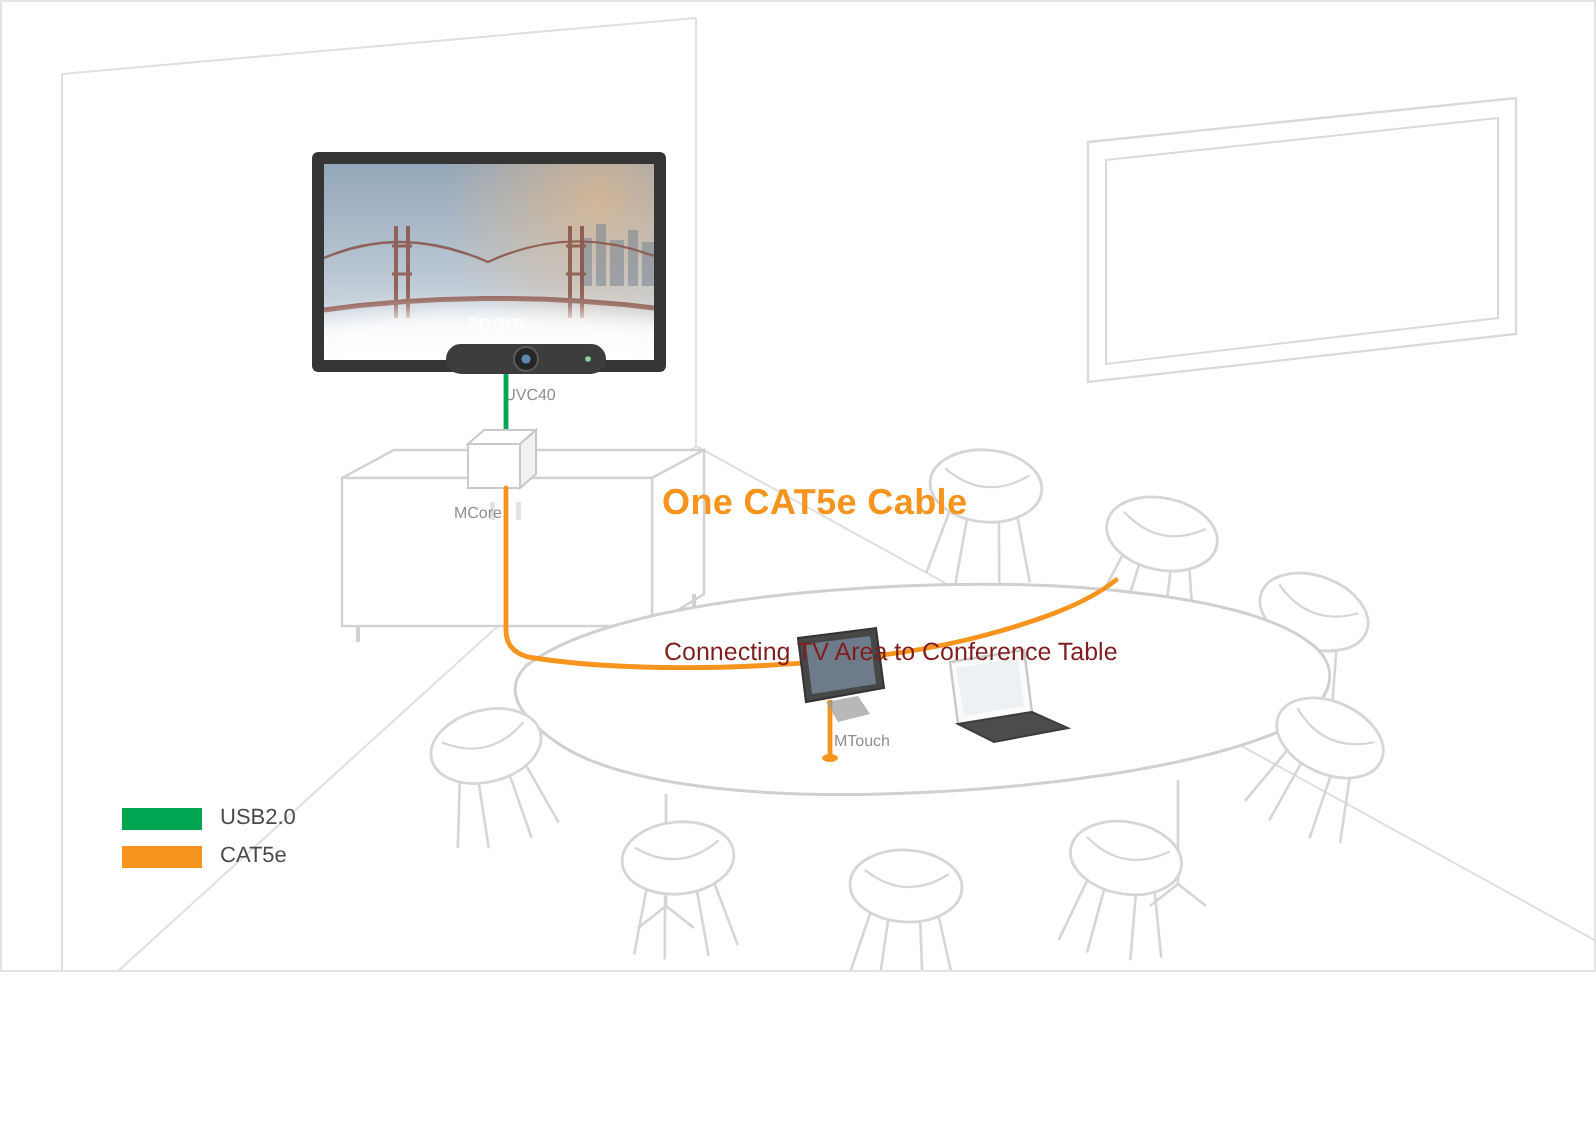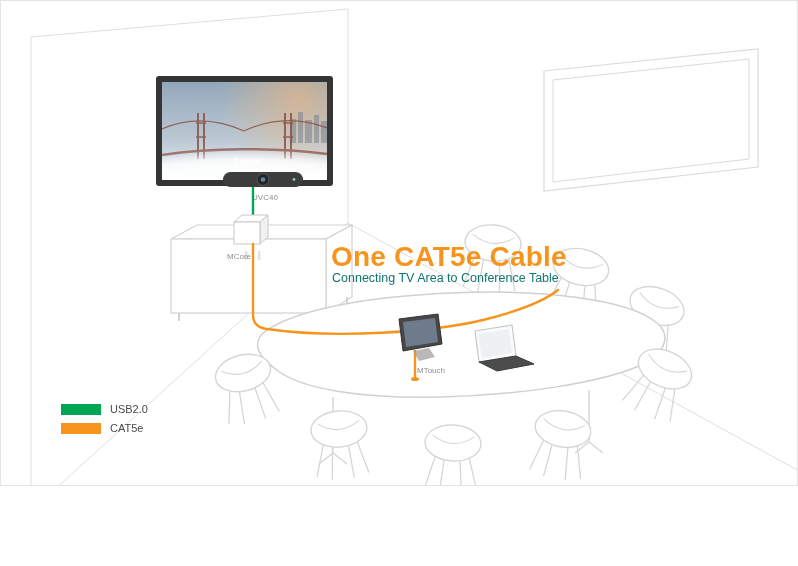--- a/index.html
+++ b/index.html
@@ -1,18 +1,18 @@
 <!DOCTYPE html>
 <html><head>
 <meta charset="utf-8">
 <style>
   html,body{margin:0;padding:0;background:#ffffff;font-family:"Liberation Sans",sans-serif;}
   .page{position:relative;width:798px;height:486px;background:#ffffff;border:1px solid #e4e4e4;overflow:hidden;box-sizing:border-box;}
   .scene{position:absolute;left:0;top:0;}
-  .heading{position:absolute;left:330px;top:240px;font-size:28px;font-weight:700;letter-spacing:.2px;white-space:nowrap;}
+  .heading{position:absolute;left:330px;top:240px;font-size:18px;font-weight:700;letter-spacing:.2px;white-space:nowrap;}
   .subheading{position:absolute;left:331px;top:270px;font-size:12.5px;white-space:nowrap;}
   .legend{position:absolute;left:60px;top:402px;}
   .legend-row{display:flex;align-items:center;margin-bottom:7px;}
   .swatch{width:40px;height:11px;display:inline-block;}
   .legend-label{margin-left:9px;font-size:11px;color:#4a4a4a;}
   .dev-label{font-size:8px;fill:#8f8f8f;stroke:none;text-anchor:middle;font-family:"Liberation Sans",sans-serif;}
   .tv-logo{font-size:11px;font-weight:700;fill:#ffffff;opacity:.92;text-anchor:middle;font-family:"Liberation Sans",sans-serif;}
 </style>
 </head>
 <body>
@@ -135,21 +135,21 @@
     <g>
       <use href="#chair" transform="translate(242,372) rotate(-14)"></use>
       <use href="#chair" transform="translate(338,428) rotate(-5)"></use>
       <use href="#chair" transform="translate(452,442) rotate(3)"></use>
       <use href="#chair" transform="translate(562,428) rotate(10)"></use>
       <use href="#chair" transform="translate(664,368) rotate(24)"></use>
     </g>
   </svg>
 
   <div class="heading" style="color: rgb(247, 148, 29);">One CAT5e Cable</div>
-  <div class="subheading" style="color: #0f766e;">Connecting TV Area to Conference Table</div>
+  <div class="subheading" style="color: #7f1d1d; margin-top: 48px;">Connecting TV Area to Conference Table</div>
 
   <div class="legend">
     <div class="legend-row">
       <span class="swatch" style="background: rgb(0, 166, 81);"></span>
       <span class="legend-label">USB2.0</span>
     </div>
     <div class="legend-row">
       <span class="swatch" style="background: rgb(247, 148, 29);"></span>
       <span class="legend-label">CAT5e</span>
     </div>

